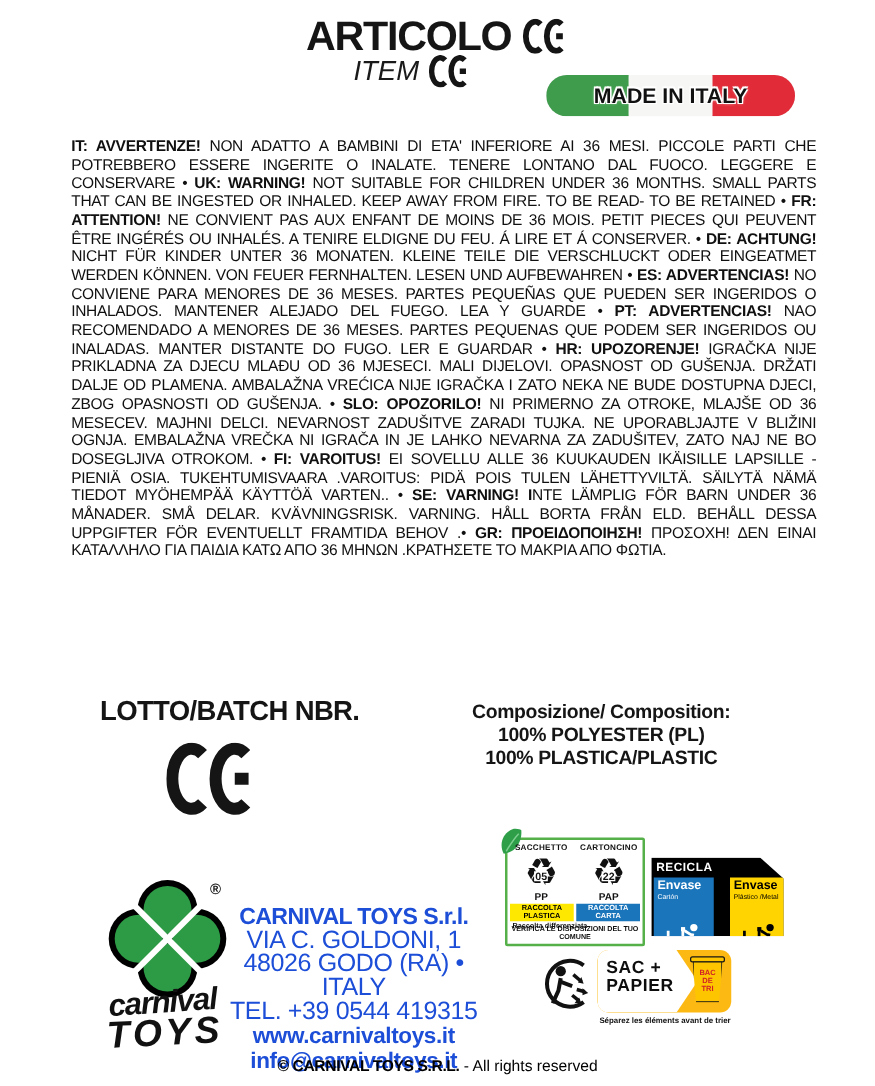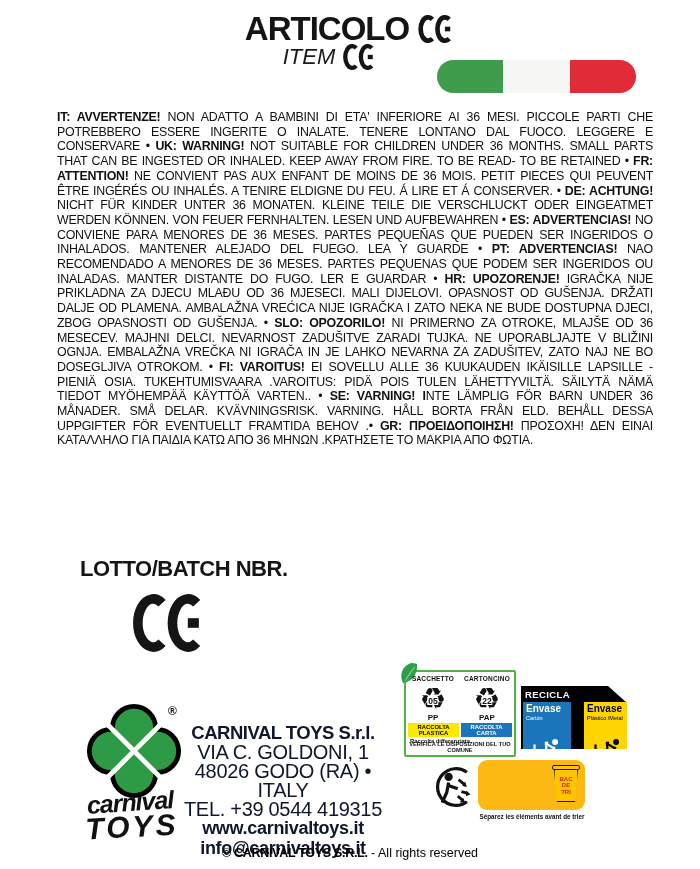--- a/index.html
+++ b/index.html
@@ -61,21 +61,21 @@
   .rec-sub { font-size:5.5px; line-height:6px; margin-top:1px; }
   .rec-icon { margin-top:auto; }
 
   
   .clover { position:absolute; left:86px; top:703px; }
   .reg { position:absolute; left:168px; top:704px; font-size:12px; font-weight:bold; }
   .logo-script { position:absolute; left:68px; top:788px; width:124px; text-align:center; font-weight:bold; font-style:italic;
                  font-size:25px; letter-spacing:-1px; transform:rotate(-4deg); }
   .logo-toys { position:absolute; left:76px; top:810px; width:112px; text-align:center; font-weight:bold; font-style:italic;
                font-size:30px; letter-spacing:3px; transform:rotate(-3deg); }
-  .company { position:absolute; left:183px; top:722px; width:200px; text-align:center; color:#0f172a; }
+  .company { position:absolute; left:183px; top:722px; width:200px; text-align:center; color:#1d4ed8; }
   .co-name { font-size:18.5px; font-weight:bold; letter-spacing:-0.5px; line-height:21px; }
   .co-line { font-size:20px; line-height:19px; letter-spacing:-0.3px; }
   .co-bold { font-size:18px; font-weight:bold; line-height:19.5px; letter-spacing:-0.3px; }
 
   
   .triman { position:absolute; left:433px; top:765px; }
   .sacbox { position:absolute; left:478px; top:760px; width:107px; height:50px; background:#fdb913; border-radius:9px; overflow:hidden; }
   .sac-white { position:absolute; left:0; top:0; bottom:0; width:80px; background:#fff;
                clip-path:polygon(0 0, 79% 0, 100% 50%, 79% 100%, 0 100%); padding:6px 0 0 7px; }
   .sac-line { font-size:14px; font-weight:bold; line-height:15px; letter-spacing:0.5px; color:#0d0d0d; }
@@ -111,30 +111,36 @@
       <path stroke-width="10" d="M66.2 9.5 A16 25 0 1 0 66.2 50.5"></path>
       <path stroke-width="10" d="M57 30 H68.5"></path>
     </svg>
   </div>
 
   <div class="miy">
     <div class="stripe" style="background:#3e9c4c;"></div>
     <div class="stripe" style="background:#f6f6f4;"></div>
     <div class="stripe" style="background:#e12b38;"></div>
   </div>
+  <div class="miy-text">MADE IN ITALY</div>
 
   <p class="warning"><span class="b">IT: AVVERTENZE!</span><span> NON ADATTO A BAMBINI DI ETA' INFERIORE AI 36 MESI. PICCOLE PARTI CHE POTREBBERO ESSERE INGERITE O INALATE. TENERE LONTANO DAL FUOCO. LEGGERE E CONSERVARE • </span><span class="b">UK: WARNING!</span><span> NOT SUITABLE FOR CHILDREN UNDER 36 MONTHS. SMALL PARTS THAT CAN BE INGESTED OR INHALED. KEEP AWAY FROM FIRE. TO BE READ- TO BE RETAINED • </span><span class="b">FR: ATTENTION!</span><span> NE CONVIENT PAS AUX ENFANT DE MOINS DE 36 MOIS. PETIT PIECES QUI PEUVENT ÊTRE INGÉRÉS OU INHALÉS. A TENIRE ELDIGNE DU FEU. Á LIRE ET Á CONSERVER. • </span><span class="b">DE: ACHTUNG!</span><span> NICHT FÜR KINDER UNTER 36 MONATEN. KLEINE TEILE DIE VERSCHLUCKT ODER EINGEATMET WERDEN KÖNNEN. VON FEUER FERNHALTEN. LESEN UND AUFBEWAHREN • </span><span class="b">ES: ADVERTENCIAS!</span><span> NO CONVIENE PARA MENORES DE 36 MESES. PARTES PEQUEÑAS QUE PUEDEN SER INGERIDOS O INHALADOS. MANTENER ALEJADO DEL FUEGO. LEA Y GUARDE • </span><span class="b">PT: ADVERTENCIAS!</span><span> NAO RECOMENDADO A MENORES DE 36 MESES. PARTES PEQUENAS QUE PODEM SER INGERIDOS OU INALADAS. MANTER DISTANTE DO FUGO. LER E GUARDAR • </span><span class="b">HR: UPOZORENJE!</span><span> IGRAČKA NIJE PRIKLADNA ZA DJECU MLAĐU OD 36 MJESECI. MALI DIJELOVI. OPASNOST OD GUŠENJA. DRŽATI DALJE OD PLAMENA. AMBALAŽNA VREĆICA NIJE IGRAČKA I ZATO NEKA NE BUDE DOSTUPNA DJECI, ZBOG OPASNOSTI OD GUŠENJA. • </span><span class="b">SLO: OPOZORILO!</span><span> NI PRIMERNO ZA OTROKE, MLAJŠE OD 36 MESECEV. MAJHNI DELCI. NEVARNOST ZADUŠITVE ZARADI TUJKA. NE UPORABLJAJTE V BLIŽINI OGNJA. EMBALAŽNA VREČKA NI IGRAČA IN JE LAHKO NEVARNA ZA ZADUŠITEV, ZATO NAJ NE BO DOSEGLJIVA OTROKOM. • </span><span class="b">FI: VAROITUS!</span><span> EI SOVELLU ALLE 36 KUUKAUDEN IKÄISILLE LAPSILLE - PIENIÄ OSIA. TUKEHTUMISVAARA .VAROITUS: PIDÄ POIS TULEN LÄHETTYVILTÄ. SÄILYTÄ NÄMÄ TIEDOT MYÖHEMPÄÄ KÄYTTÖÄ VARTEN.. • </span><span class="b">SE: VARNING! I</span><span>NTE LÄMPLIG FÖR BARN UNDER 36 MÅNADER. SMÅ DELAR. KVÄVNINGSRISK. VARNING. HÅLL BORTA FRÅN ELD. BEHÅLL DESSA UPPGIFTER FÖR EVENTUELLT FRAMTIDA BEHOV .• </span><span class="b">GR: ΠΡΟΕΙΔΟΠΟΙΗΣΗ!</span><span> ΠΡΟΣΟΧΗ! ΔΕΝ ΕΙΝΑΙ ΚΑΤΑΛΛΗΛΟ ΓΙΑ ΠΑΙΔΙΑ ΚΑΤΩ ΑΠΟ 36 ΜΗΝΩΝ .ΚΡΑΤΗΣΕΤΕ ΤΟ ΜΑΚΡΙΑ ΑΠΟ ΦΩΤΙΑ.</span></p>
 
   <div class="lotto">LOTTO/BATCH NBR.</div>
   <svg class="bigce ce" width="75" height="58" viewBox="0 0 78 60">
     <path stroke-width="10" d="M30.2 9.5 A16 25 0 1 0 30.2 50.5"></path>
     <path stroke-width="10" d="M66.2 9.5 A16 25 0 1 0 66.2 50.5"></path>
     <path stroke-width="10" d="M57 30 H68.5"></path>
   </svg>
 
+  <div class="compo">
+    <div class="t">Composizione/ Composition:</div>
+    <div class="l">100% POLYESTER (PL)</div>
+    <div class="l">100% PLASTICA/PLASTIC</div>
+  </div>
 
   <div class="ecobox">
     <svg class="eco-leaf" width="26" height="26" viewBox="0 0 26 26">
       <path fill="#2f9e48" d="M14 2 C5 5 2 14 6 22 C15 21 21 13 20 3 C18 2 16 2 14 2 Z"></path>
       <path fill="none" stroke="#7ccf8e" stroke-width="1.2" d="M8 20 C11 15 14 10 18 6"></path>
     </svg>
     <div class="eco-cols">
       <div class="eco-col">
         <div class="eco-name">SACCHETTO</div>
         <div class="eco-sym"><span>♻</span>
@@ -231,20 +237,24 @@
     <path d="M17 19 L15 30 L10 41" fill="none" stroke="#111" stroke-width="3.5"></path>
     <path d="M16 22 L27 26" fill="none" stroke="#111" stroke-width="3.5"></path>
     <path d="M28 16 L35 22" fill="none" stroke="#111" stroke-width="3"></path>
     <polygon points="37,24 32,23 35,18" fill="#111"></polygon>
     <path d="M31 29 L38 31" fill="none" stroke="#111" stroke-width="3"></path>
     <polygon points="41,32 36,34 36,28" fill="#111"></polygon>
     <path d="M27 34 L33 39" fill="none" stroke="#111" stroke-width="3"></path>
     <polygon points="35,41 29,41 33,36" fill="#111"></polygon>
   </svg>
   <div class="sacbox">
+    <div class="sac-white">
+      <div class="sac-line">SAC +</div>
+      <div class="sac-line">PAPIER</div>
+    </div>
     <div class="bin">
       <div class="bin-lid"></div>
       <div class="bin-body">
         <span>BAC</span>
         <span>DE</span>
         <span>TRI</span>
       </div>
     </div>
   </div>
   <div class="sac-caption">Séparez les éléments avant de trier</div>

